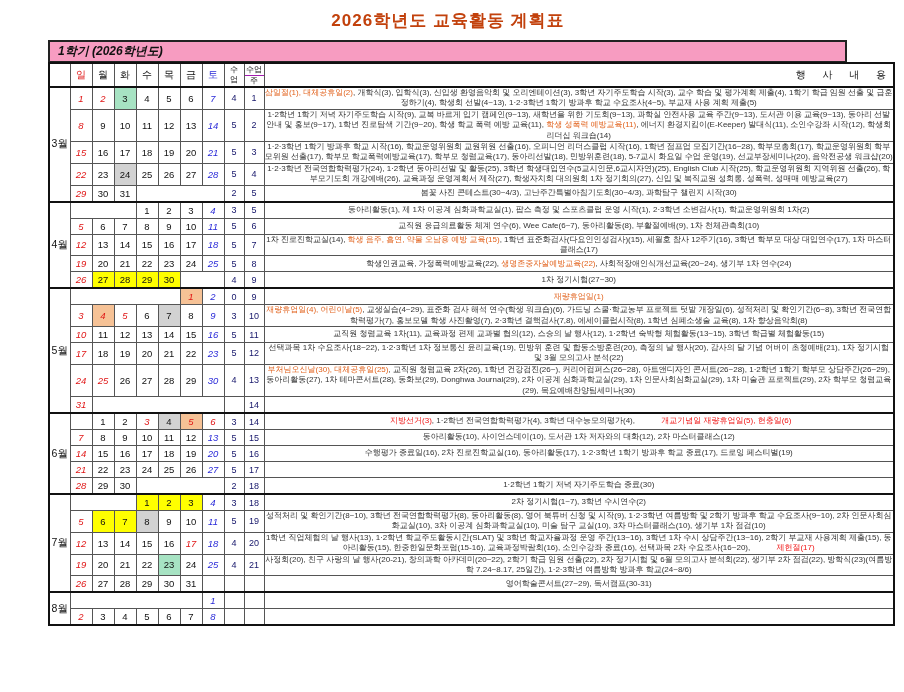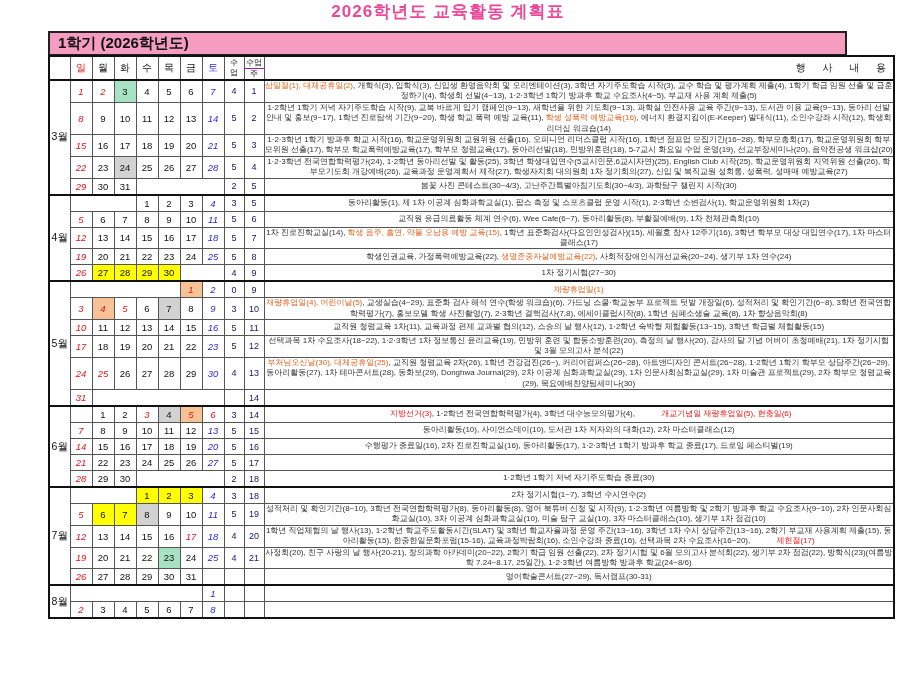--- a/index.html
+++ b/index.html
@@ -1,22 +1,22 @@
 <!DOCTYPE html>
 <html><head>
 <meta charset="utf-8">
 <style>
   html,body{margin:0;padding:0;background:#fff;width:904px;height:692px;overflow:hidden;
     font-family:"Liberation Sans","DejaVu Sans",sans-serif;}
   .page{position:relative;width:904px;height:692px;}
-  .doc-title{width:896px;text-align:center;font-size:17px;font-weight:bold;color:#ec4899;
-    letter-spacing:1px;}
+  .doc-title{width:896px;text-align:center;font-size:17px;font-weight:bold;color:#c2410c;
+    padding-top:9px;letter-spacing:1px;}
   .band{margin:8px 0 0 48px;width:787px;background:#f79cc1;border:2px solid #222;
-    border-bottom:1px solid #222;font-size:15px;font-weight:bold;color:#111;
-    padding:1px 0 1px 8px;}
+    border-bottom:1px solid #222;font-size:12px;font-weight:bold;color:#111;
+    padding:1px 0 1px 8px;font-style:italic;}
   table.cal{border-collapse:collapse;table-layout:fixed;margin-left:48px;width:845px;}
   table.cal td,table.cal th{border:1px solid #555;padding:0;font-weight:normal;}
   table.cal{border:2px solid #111;}
   tr.month-start td{border-top:2px solid #111;}
   th.corner{border-left:2px solid #111;}
   .dayhead{font-size:10px;font-weight:bold;text-align:center;height:22px;color:#111;background:#fff;}
   .dayhead.sun{color:#e01515;}
   .dayhead.sat{color:#2929d8;}
   .stackhead{font-size:8px;font-weight:bold;text-align:center;line-height:1.2;color:#111;}
   .stackhead .split-top{display:block;border-bottom:1px solid #a21caf;}
@@ -100,21 +100,21 @@
         <tr>
           <td class="day-cell sun">8</td>
           <td class="day-cell">9</td>
           <td class="day-cell">10</td>
           <td class="day-cell">11</td>
           <td class="day-cell">12</td>
           <td class="day-cell">13</td>
           <td class="day-cell sat">14</td>
           <td class="su-cell">5</td>
           <td class="wk-cell">2</td>
-          <td class="ev-cell"><span>1·2학년 1학기 저녁 자기주도학습 시작(9), 교복 바르게 입기 캠페인(9~13), 새학년을 위한 기도회(9~13), 과학실 안전사용 교육 주간(9~13), 도서관 이용 교육(9~13), 동아리 선발 안내 및 홍보(9~17), 1학년 진로탐색 기간(9~20), 학생 학교 폭력 예방 교육(11), </span><span class="ev-o">학생 성폭력 예방교육(16)</span><span>, 에너지 환경지킴이(E-Keeper) 발대식(11), 소인수강좌 시작(12), 학생회 리더십 워크숍(14)</span></td>
+          <td class="ev-cell"><span>1·2학년 1학기 저녁 자기주도학습 시작(9), 교복 바르게 입기 캠페인(9~13), 새학년을 위한 기도회(9~13), 과학실 안전사용 교육 주간(9~13), 도서관 이용 교육(9~13), 동아리 선발 안내 및 홍보(9~17), 1학년 진로탐색 기간(9~20), 학생 학교 폭력 예방 교육(11), </span><span class="ev-o">학생 성폭력 예방교육(11)</span><span>, 에너지 환경지킴이(E-Keeper) 발대식(11), 소인수강좌 시작(12), 학생회 리더십 워크숍(14)</span></td>
         </tr>
         <tr>
           <td class="day-cell sun">15</td>
           <td class="day-cell">16</td>
           <td class="day-cell">17</td>
           <td class="day-cell">18</td>
           <td class="day-cell">19</td>
           <td class="day-cell">20</td>
           <td class="day-cell sat">21</td>
           <td class="su-cell">5</td>

